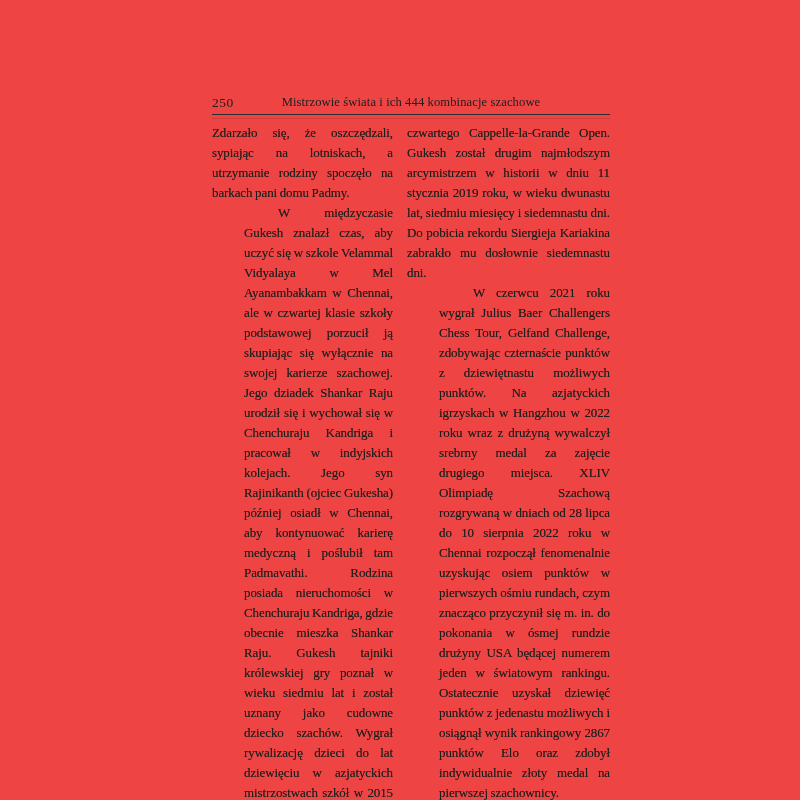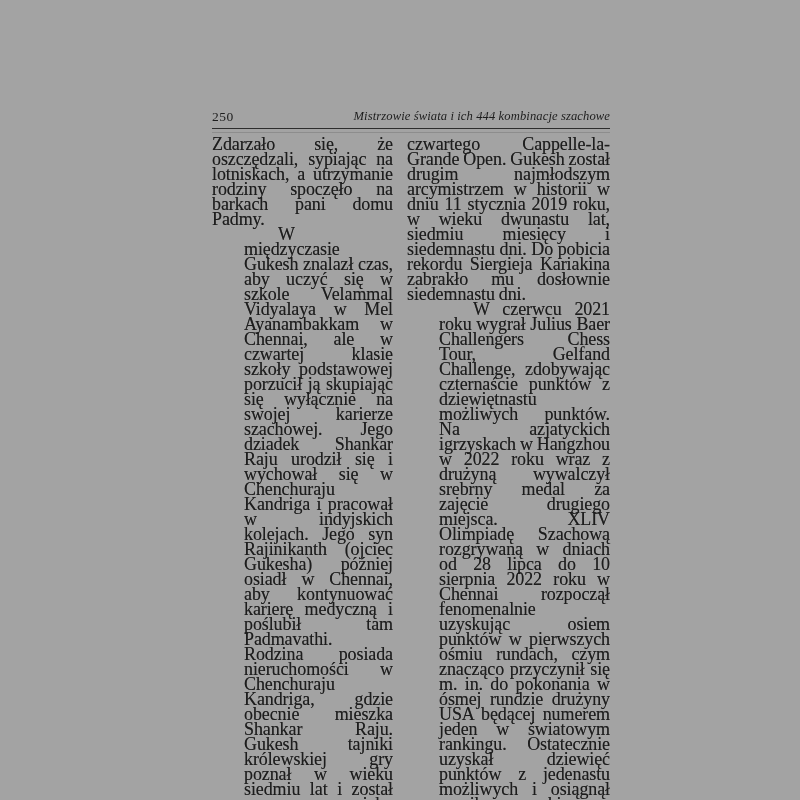--- a/index.html
+++ b/index.html
@@ -4,21 +4,21 @@
 <style>
   html, body {
     margin: 0;
     padding: 0;
     background: #ffffff;
   }
   .viewport {
     position: relative;
     width: 800px;
     height: 800px;
-    background: #a3a3a3;
+    background: #ef4444;
     overflow: hidden;
   }
   .scan-content {
     position: absolute;
     left: 212px;
     top: 95px;
     width: 398px;
     font-family: "Liberation Serif", "DejaVu Serif", serif;
     color: #1d1d1d;
   }
@@ -27,25 +27,23 @@
     height: 17px;
   }
   .page-number {
     position: absolute;
     left: 0;
     top: 0;
     font-size: 13.5px;
     letter-spacing: 0.5px;
   }
   .running-title {
-    text-align: right;
-    font-style: italic;
+    text-align: center;
     font-size: 12.6px;
     letter-spacing: 0.1px;
-    margin-top: 14px;
   }
   .header-rule {
     border: 0;
     border-top: 1.4px solid #2d2d2d;
     margin: 2px 0 0 0;
   }
   .header-rule-faint {
     border: 0;
     border-top: 1px solid rgba(0,0,0,0.13);
     margin: 3px 0 0 0;
@@ -53,22 +51,22 @@
   }
   .text-columns {
     display: flex;
     gap: 14px;
     margin-top: 4px;
   }
   .col-left  { width: 181px; }
   .col-right { width: 203px; }
   .text-columns p {
     margin: 0;
-    font-size: 18px;
-    line-height: 15px;
+    font-size: 13px;
+    line-height: 20px;
     text-align: justify;
     letter-spacing: -0.1px;
     word-spacing: -0.5px;
     hyphens: auto;
     -webkit-hyphens: auto;
     text-shadow: 0 0 0.3px rgba(30,30,30,0.55);
   }
   .text-columns p.indent { text-indent: 34px; margin-left: 32px; }
   .text-columns p.cont-last { text-align-last: justify; }
 </style>

